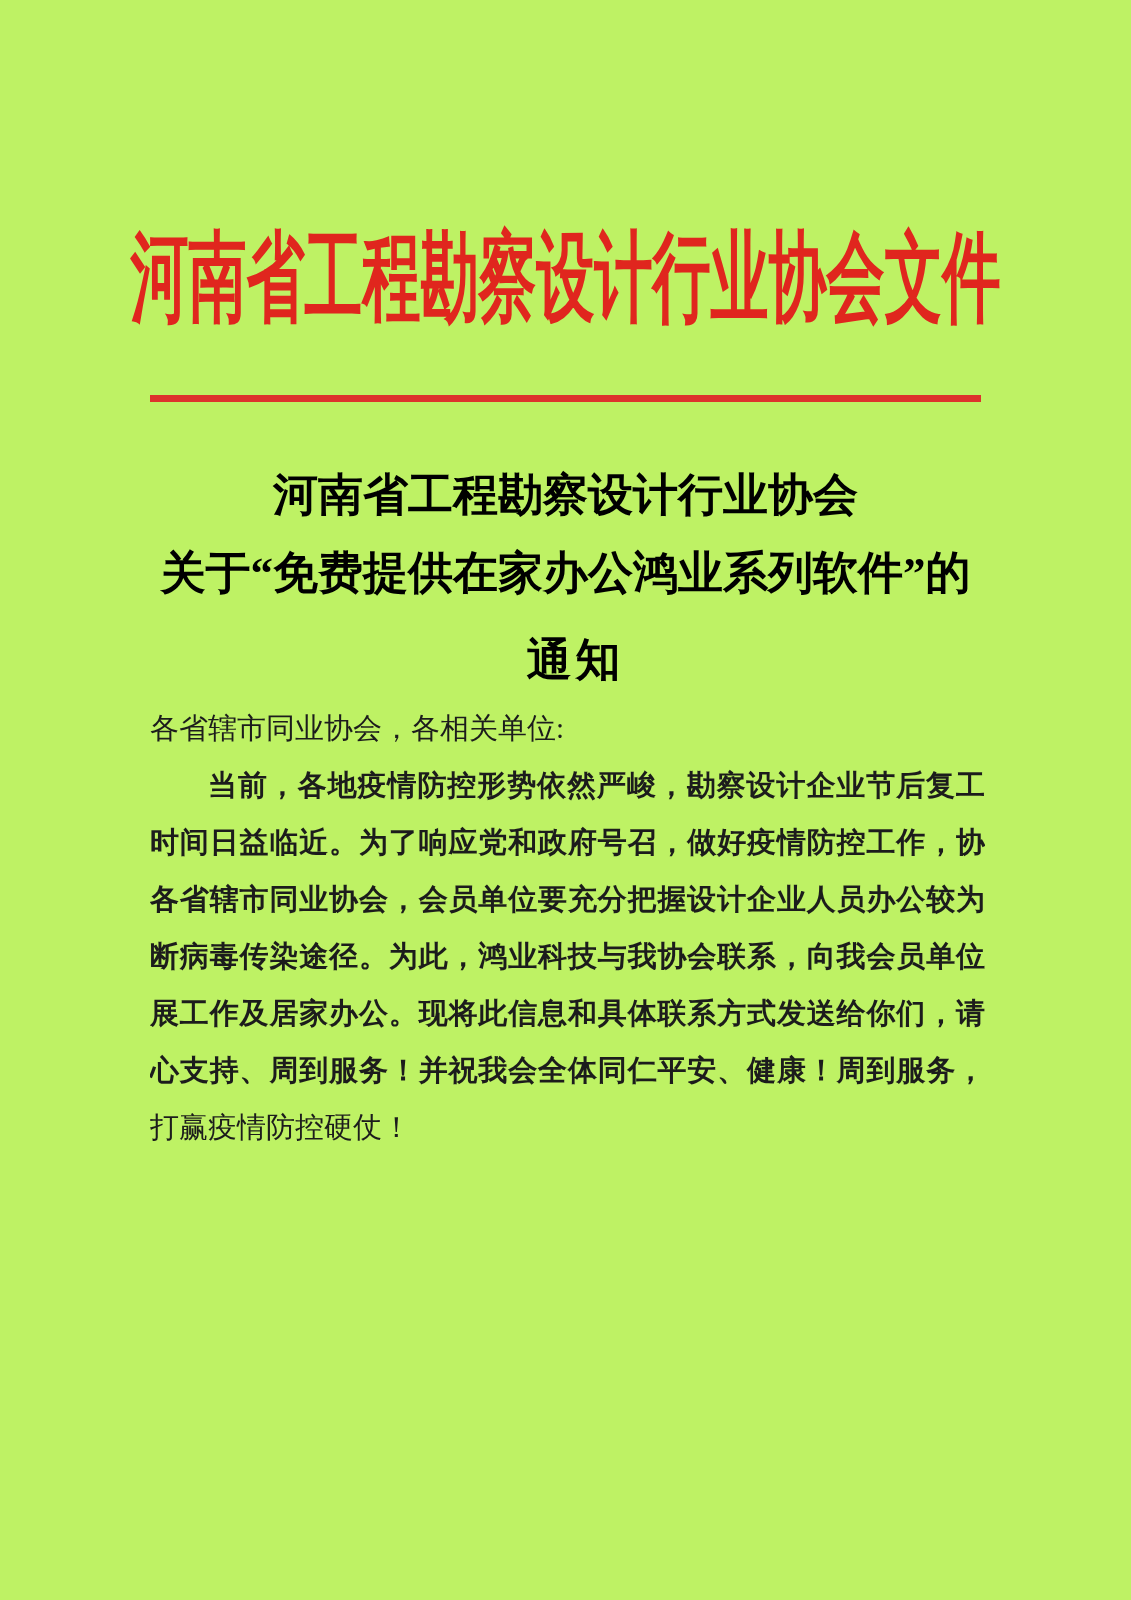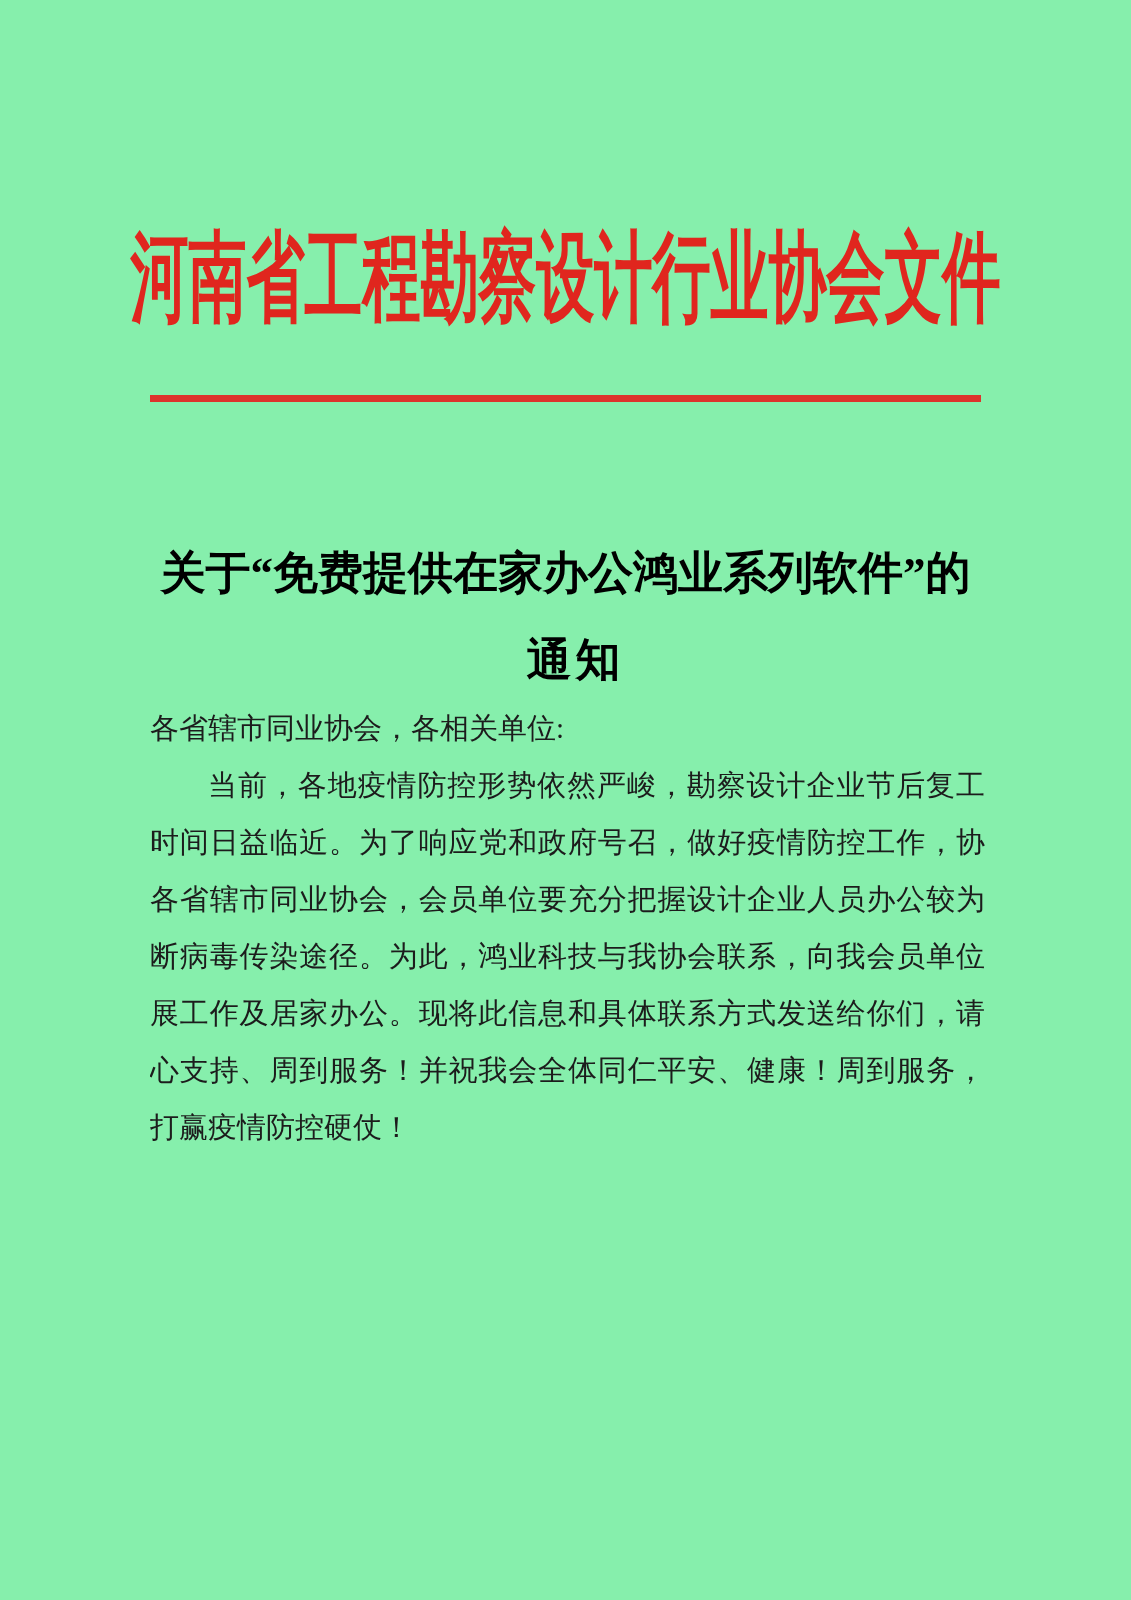--- a/index.html
+++ b/index.html
@@ -4,21 +4,21 @@
 <style>
   html, body {
     margin: 0;
     padding: 0;
     background: #ffffff;
   }
   .page {
     position: relative;
     width: 1131px;
     height: 1600px;
-    background: #86efac;
+    background: #bef264;
     overflow: hidden;
     font-family: "Liberation Serif", "DejaVu Serif", serif;
     color: #1c1c1c;
   }
   
   .red-title {
     position: absolute;
     top: 228px;
     left: 0;
     right: 0;
@@ -68,34 +68,36 @@
   .body-line {
     height: 57px;
     line-height: 57px;
     white-space: nowrap;
   }
   .body-line.just {
     text-align: justify;
     text-align-last: justify;
     white-space: normal;
     overflow: hidden;
+    font-weight: bold;
   }
   .body-line.indent {
     text-indent: 2em;
   }
 </style>
 </head>
 <body>
 
 <div class="page">
 
   <div class="red-title">河南省工程勘察设计行业协会文件</div>
 
   <div class="red-rule"></div>
 
+  <div class="doc-title t1">河南省工程勘察设计行业协会</div>
 
   <div class="doc-title t2">关于“免费提供在家办公鸿业系列软件”的</div>
 
   <div class="doc-title t3">通知</div>
 
   <div class="body-text">
     <div class="body-line">各省辖市同业协会，各相关单位:</div>
     <div class="body-line just indent">当前，各地疫情防控形势依然严峻，勘察设计企业节后复工</div>
     <div class="body-line just">时间日益临近。为了响应党和政府号召，做好疫情防控工作，协</div>
     <div class="body-line just">各省辖市同业协会，会员单位要充分把握设计企业人员办公较为密</div>

